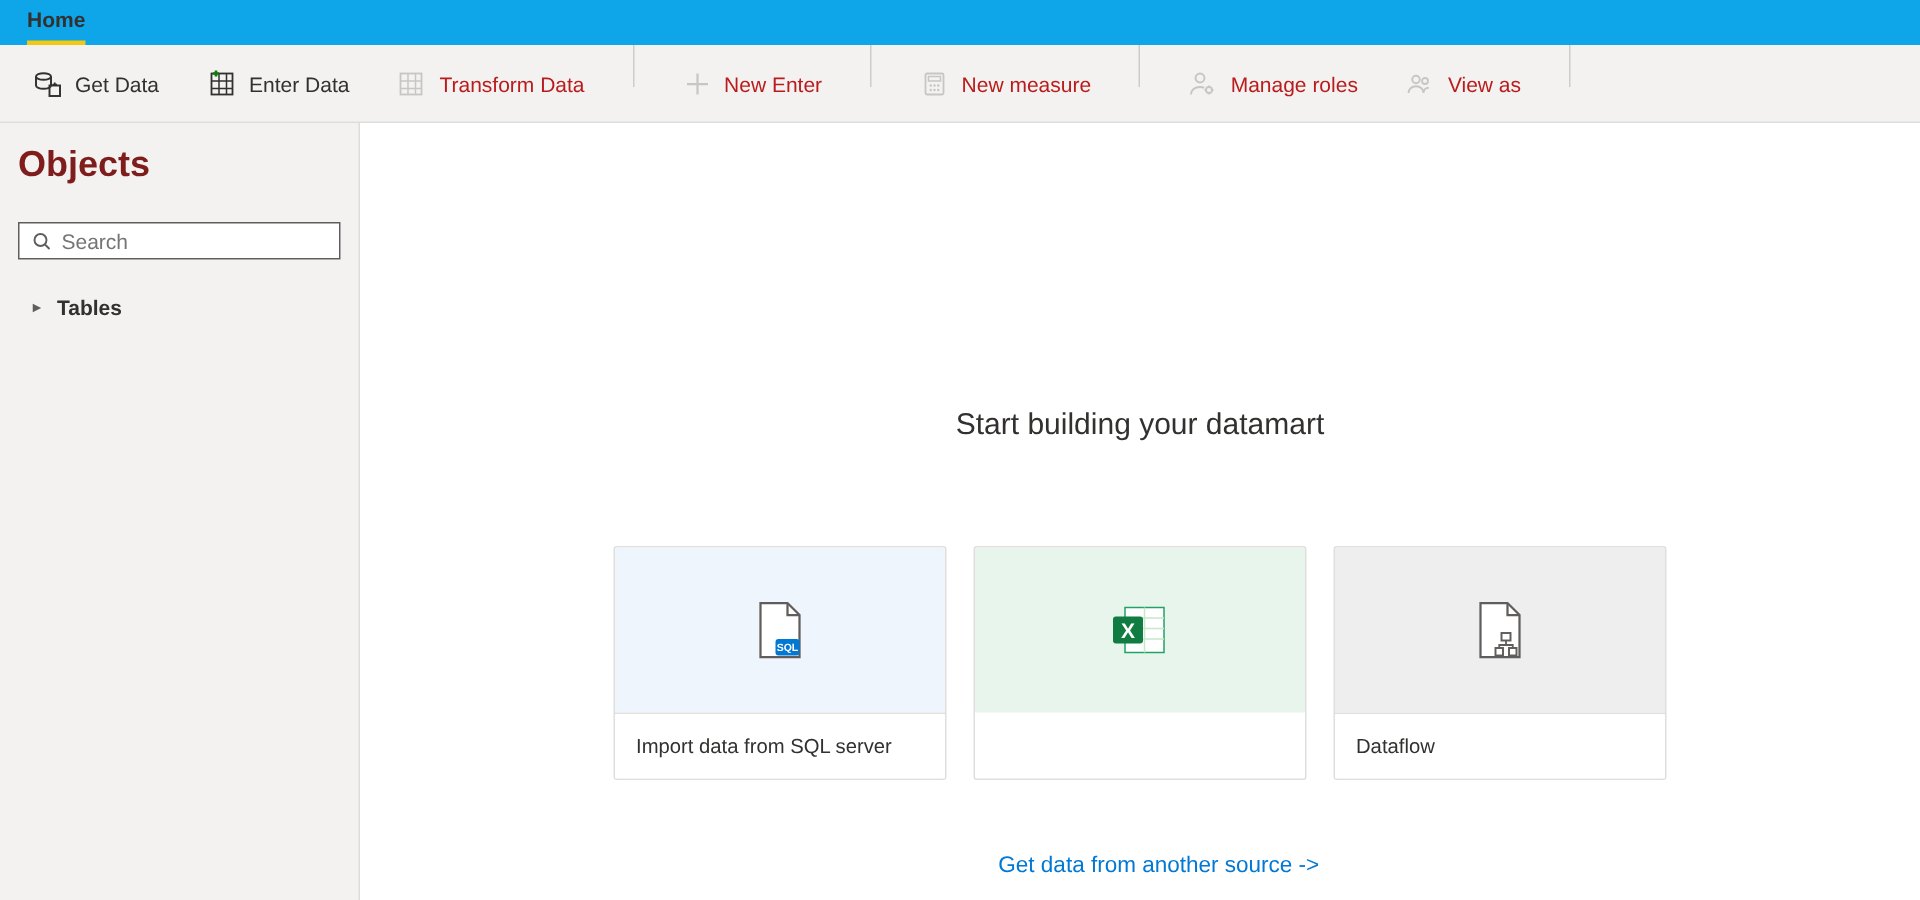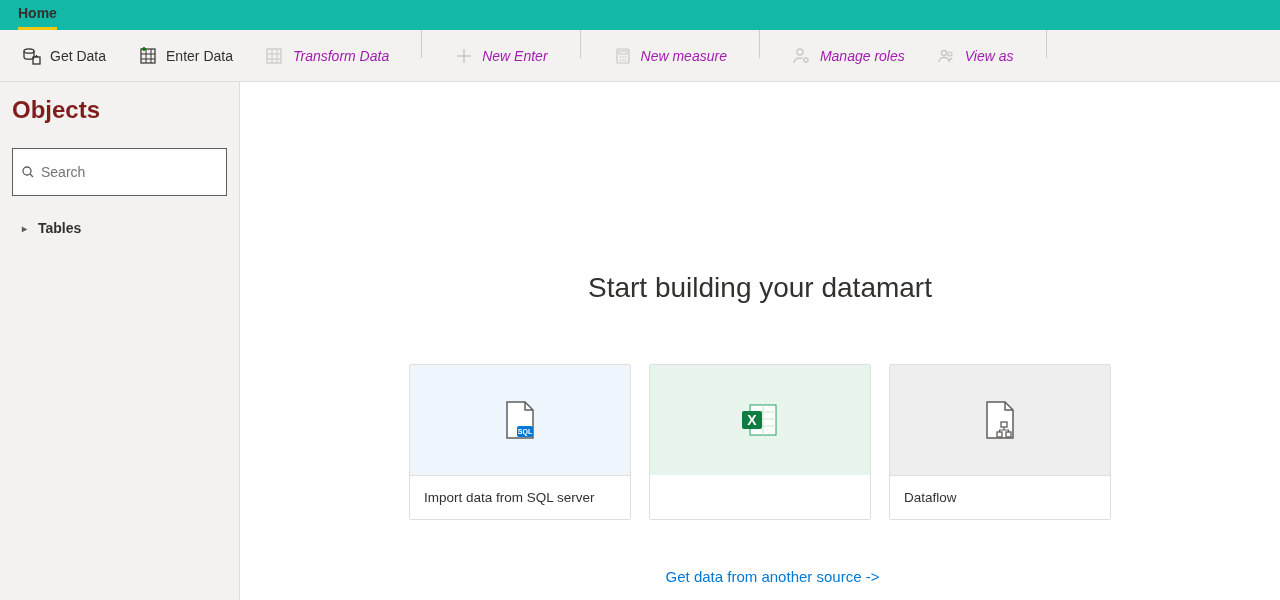--- a/index.html
+++ b/index.html
@@ -1,38 +1,38 @@
 <!DOCTYPE html>
 <html><head>
   <meta charset="utf-8">
   <style>
     * { box-sizing: border-box; margin: 0; padding: 0; }
     body { font-family: "Segoe UI", Arial, sans-serif; background: #f3f2f1; width: 1280px; height: 600px; overflow: hidden; color: #323130; }
     
-    .tab-bar { background: #14b8a6; padding: 0 18px; height: 30px; display: flex; align-items: center; }
+    .tab-bar { background: #0ea5e9; padding: 0 18px; height: 30px; display: flex; align-items: center; }
     .tab { font-size: 14px; font-weight: 600; padding: 5px 0 6px 0; border-bottom: 3px solid #f2c811; color: #323130; }
     
     .ribbon { background: #f3f2f1; height: 52px; display: flex; align-items: flex-start; padding: 0 18px; border-bottom: 1px solid #ddd; gap: 24px; }
     .ribbon-btn { display: flex; align-items: center; gap: 8px; font-size: 14px; color: #323130; cursor: pointer; height: 100%; padding: 0 4px; }
-    .ribbon-btn.disabled { color: #a21caf; cursor: default; font-style: italic; }
+    .ribbon-btn.disabled { color: #b91c1c; cursor: default; }
     .ribbon-sep { width: 1px; height: 28px; background: #ccc; margin: 0 4px; }
     .rb-icon { width: 20px; height: 20px; display: inline-flex; align-items: center; justify-content: center; }
     
     .workspace { display: flex; height: calc(600px - 82px); }
     
     .sidebar { width: 240px; background: #f3f2f1; border-right: 1px solid #ddd; padding: 14px 8px; }
     .sidebar-title { font-size: 24px; font-weight: 600; color: #7f1d1d; padding: 0 4px 24px 4px; }
-    .search-box { display: flex; align-items: center; border: 1px solid #605e5c; background: #fff; height: 48px; padding: 0 8px; gap: 6px; margin: 0 4px 18px 4px; }
+    .search-box { display: flex; align-items: center; border: 1px solid #605e5c; background: #fff; height: 25px; padding: 0 8px; gap: 6px; margin: 0 4px 18px 4px; }
     .search-box input { border: none; outline: none; font-size: 14px; flex: 1; background: transparent; }
     .tree-item { display: flex; align-items: center; gap: 6px; padding: 6px 10px 6px 14px; font-size: 14px; font-weight: 600; cursor: pointer; }
     .chev { font-size: 10px; color: #605e5c; transform: rotate(0deg); display:inline-block; width:10px; }
     
     .main { flex: 1; background: #fff; position: relative; overflow: hidden; }
     .hero { position: absolute; left: 0; right: 0; top: 190px; text-align: center; }
-    .hero-title { font-size: 28px; font-weight: 400; color: #323130; }
+    .hero-title { font-size: 20px; font-weight: 400; color: #323130; }
     
     .cards { position: absolute; left: 0; right: 0; top: 282px; display: flex; justify-content: center; gap: 18px; }
     .card { width: 222px; border: 1px solid #e1dfdd; border-radius: 2px; overflow: hidden; cursor: pointer; background:#fff; }
     .card-top { height: 110px; display: flex; align-items: center; justify-content: center; }
     .card-top.c1 { background: #eef5fc; }
     .card-top.c2 { background: #e8f5ec; }
     .card-top.c3 { background: #eeeeee; }
     .card-bottom { padding: 14px 14px; font-size: 13.5px; background: #fff; border-top: 1px solid #e1dfdd; }
     
     .link-row { position: absolute; left: 0; right: 0; top: 486px; text-align: center; }

